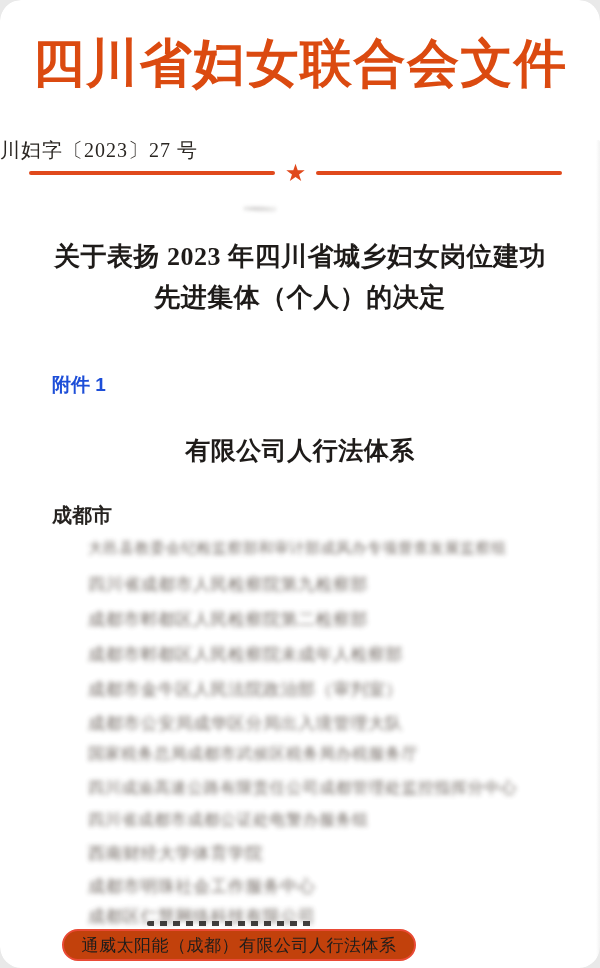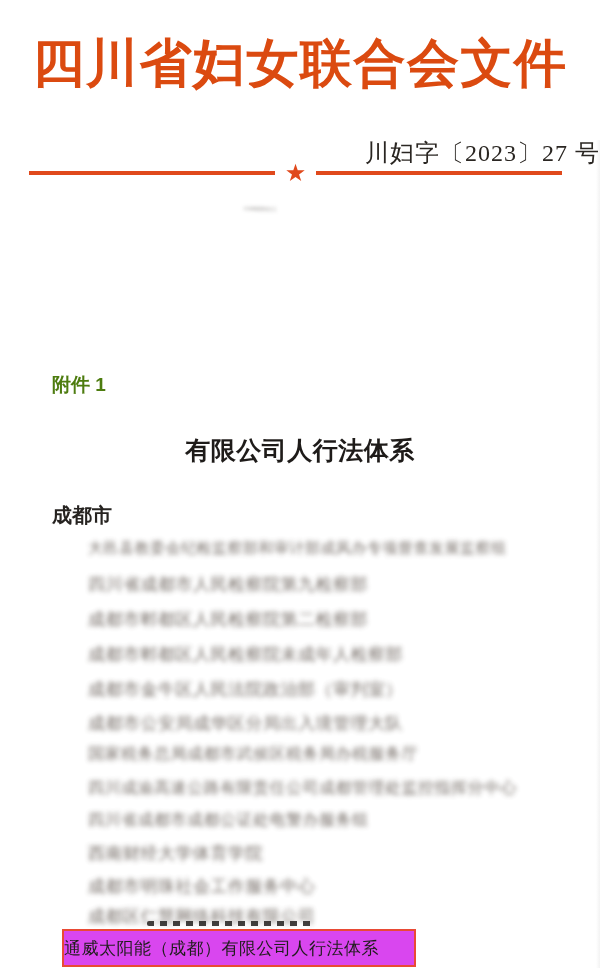--- a/index.html
+++ b/index.html
@@ -1,15 +1,15 @@
 <!DOCTYPE html>
 <html><head>
 <meta charset="utf-8">
 <style>
-  * { margin: 0; padding: 0; box-sizing: border-box; }
+  * { margin: 0; padding: 0; box-sizing: border-box; border-radius: 21px; }
   html, body { background: #e9e9e9; }
   body { display: flex; justify-content: center; }
   .page {
     position: relative;
     width: 600px;
     height: 968px;
     background: #ffffff;
     overflow: hidden;
     font-family: "Liberation Serif", "DejaVu Serif", serif;
     color: #262220;
@@ -21,22 +21,22 @@
     text-align: center;
     font-size: 52px;
     font-weight: 700;
     letter-spacing: 1.5px;
     line-height: 72px;
     white-space: nowrap;
   }
   .doc-number {
     position: absolute;
     top: 137px; left: 0; right: 0;
-    text-align: right;
-    font-size: 24px;
+    text-align: left;
+    font-size: 20px;
     letter-spacing: 1px;
     color: #2a2622;
     white-space: nowrap;
   }
   .divider {
     position: absolute;
     top: 160px; left: 29px;
     width: 533px;
     height: 26px;
     display: flex;
@@ -70,21 +70,21 @@
     color: #1e1b19;
     white-space: nowrap;
   }
   
   .attachment-label {
     position: absolute;
     top: 372px; left: 52px;
     font-family: "Liberation Sans", "DejaVu Sans", sans-serif;
     font-size: 19px;
     font-weight: 700;
-    color: #4d7c0f;
+    color: #1d4ed8;
   }
   .list-title {
     position: absolute;
     top: 434px; left: 0; right: 0;
     text-align: center;
     font-size: 25px;
     font-weight: 700;
     letter-spacing: 0.5px;
     color: #1e1b19;
     white-space: nowrap;
@@ -117,26 +117,27 @@
     top: 921px; left: 147px;
     width: 166px; height: 5px;
     background: repeating-linear-gradient(90deg,
       rgba(35,32,30,0.85) 0 7px, rgba(35,32,30,0) 7px 13px);
     border-radius: 2px;
   }
   
   .highlight-box {
     position: absolute;
     top: 929px; left: 62px;
-    width: 354px; height: 38px;
-    background: #d946ef;
+    width: 354px; height: 32px;
+    background: #c2410c;
     border-style: solid;
     border-width: 2px;
     display: flex;
     align-items: center;
+    justify-content: center;
   }
   .highlight-box .entry-text {
     font-size: 17px;
     letter-spacing: 0.5px;
     color: #1f1d1b;
     white-space: nowrap;
     padding-top: 1px;
   }
   
   .scan-edge {
@@ -156,20 +157,24 @@
   <div class="doc-number">川妇字〔2023〕27 号</div>
 
   <div class="divider">
     <div class="rule" style="background:#e0491c"></div>
     <span class="star" style="color:#e0491c">★</span>
     <div class="rule" style="background:#e0491c"></div>
   </div>
 
   <div class="smudge"></div>
 
+  <div class="main-title">
+    <div>关于表扬 2023 年四川省城乡妇女岗位建功</div>
+    <div>先进集体（个人）的决定</div>
+  </div>
 
   <div class="attachment-label">附件 1</div>
 
   <div class="list-title">有限公司人行法体系</div>
 
   <div class="city-label">成都市</div>
 
   <div class="blur-row small" style="top:539px">大邑县教委会纪检监察部和审计部成风办专项督查发展监察组</div>
   <div class="blur-row" style="top:573px">四川省成都市人民检察院第九检察部</div>
   <div class="blur-row" style="top:608px">成都市郫都区人民检察院第二检察部</div>

